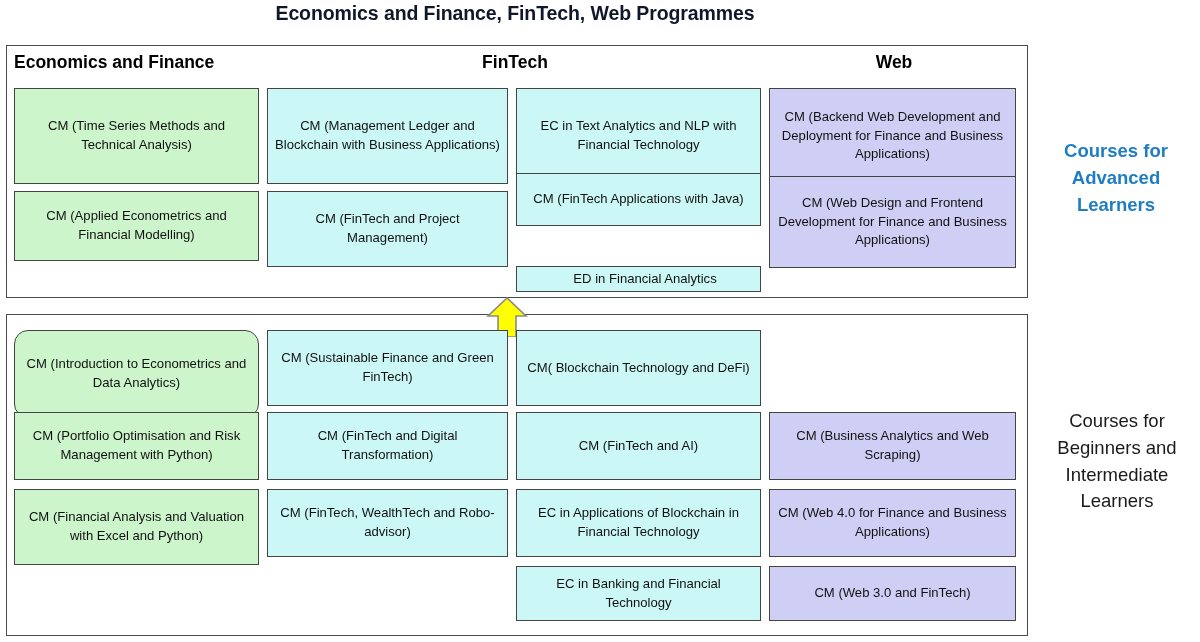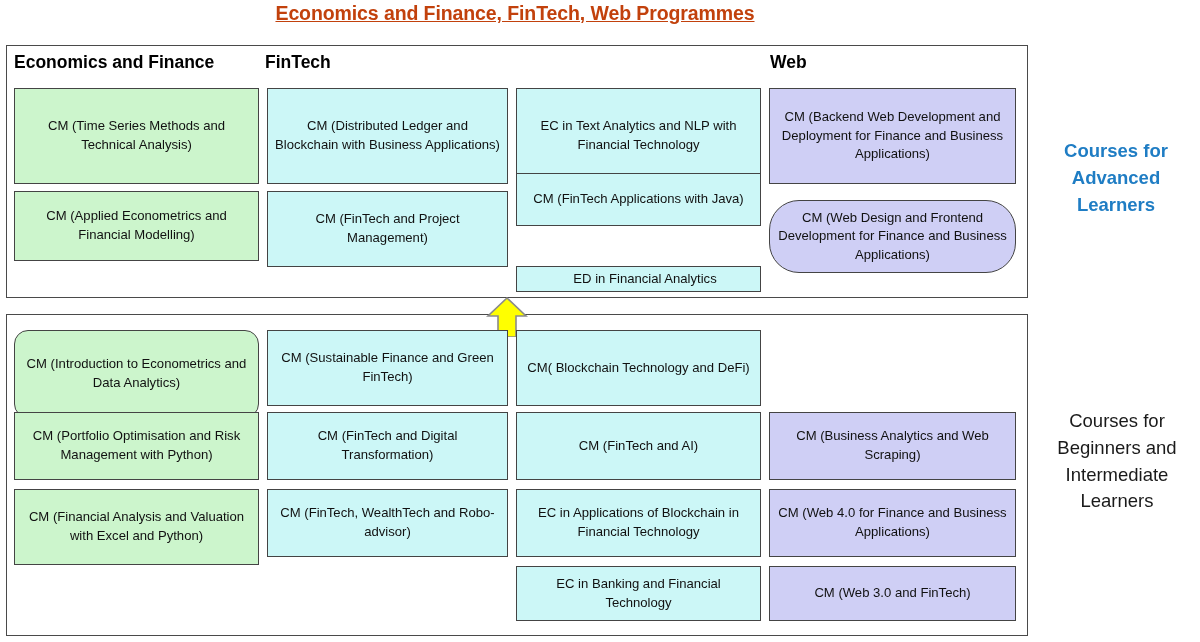--- a/index.html
+++ b/index.html
@@ -11,42 +11,42 @@
   }
   .page{position:relative;width:1200px;height:642px;}
 
   
   .title{
     position:absolute;
     left:0;top:2px;width:1030px;
     text-align:center;
     font-size:19.5px;
     font-weight:bold;
-    color:#c2410c;
+    color:#0f172a;
     letter-spacing:-0.1px;
-    text-decoration:underline;
   }
 
   
   .panel{
     position:absolute;
     box-sizing:border-box;
     border:1.6px solid #4a4a4a;
     background:#ffffff;
   }
   #panel-advanced{left:6px;top:45px;width:1022px;height:253px;}
   #panel-beginner{left:6px;top:314px;width:1022px;height:322px;}
 
   
   .col-head{
     position:absolute;
     top:52px;
     font-size:17.5px;
     font-weight:bold;
     color:#000000;
+    text-align:center;
     white-space:nowrap;
   }
   #head-econ{left:14px;width:245px;text-align:left;}
   #head-fintech{left:265px;width:500px;}
   #head-web{left:770px;width:248px;}
 
   
   .box{
     position:absolute;
     box-sizing:border-box;
@@ -98,29 +98,29 @@
   <div class="panel" id="panel-advanced"></div>
   <div class="panel" id="panel-beginner"></div>
 
   <div class="col-head" id="head-econ">Economics and Finance</div>
   <div class="col-head" id="head-fintech">FinTech</div>
   <div class="col-head" id="head-web">Web</div>
 
   <div class="box green c0" style="top:88px;height:96px;">CM (Time Series Methods and Technical Analysis)</div>
   <div class="box green c0" style="top:191px;height:70px;">CM (Applied Econometrics and Financial Modelling)</div>
 
-  <div class="box cyan c1" style="top:88px;height:96px;">CM (Distributed Ledger and Blockchain with Business Applications)</div>
+  <div class="box cyan c1" style="top:88px;height:96px;">CM (Management Ledger and Blockchain with Business Applications)</div>
   <div class="box cyan c1" style="top:191px;height:76px;">CM (FinTech and Project Management)</div>
 
   <div class="box cyan c2" style="top:88px;height:96px;">EC in Text Analytics and NLP with Financial Technology</div>
   <div class="box cyan c2" style="top:173px;height:53px;">CM (FinTech Applications with Java)</div>
   <div class="box cyan c2" style="top:266px;height:26px;padding-left:19px;">ED in Financial Analytics</div>
 
   <div class="box purple c3" style="top:88px;height:96px;">CM (Backend Web Development and Deployment for Finance and Business Applications)</div>
-  <div class="box purple c3" style="top:200px;height:73px;border-radius:30px;">CM (Web Design and Frontend Development for Finance and Business Applications)</div>
+  <div class="box purple c3" style="top:176px;height:92px;">CM (Web Design and Frontend Development for Finance and Business Applications)</div>
 
   <svg id="up-arrow" viewBox="0 0 42 40">
     <polygon points="21,1 40,19 30,19 30,40 12,40 12,19 2,19" fill="#FFFF00" stroke="#8a8a8a" stroke-width="1.6"></polygon>
   </svg>
 
   <div class="box green c0" style="top:330px;height:88px;border-radius:14px;">CM (Introduction to Econometrics and Data Analytics)</div>
   <div class="box green c0" style="top:489px;height:76px;">CM (Financial Analysis and Valuation with Excel and Python)</div>
   <div class="box green c0" style="top:412px;height:68px;">CM (Portfolio Optimisation and Risk Management with Python)</div>
 
   <div class="box cyan c1" style="top:330px;height:76px;">CM (Sustainable Finance and Green FinTech)</div>

